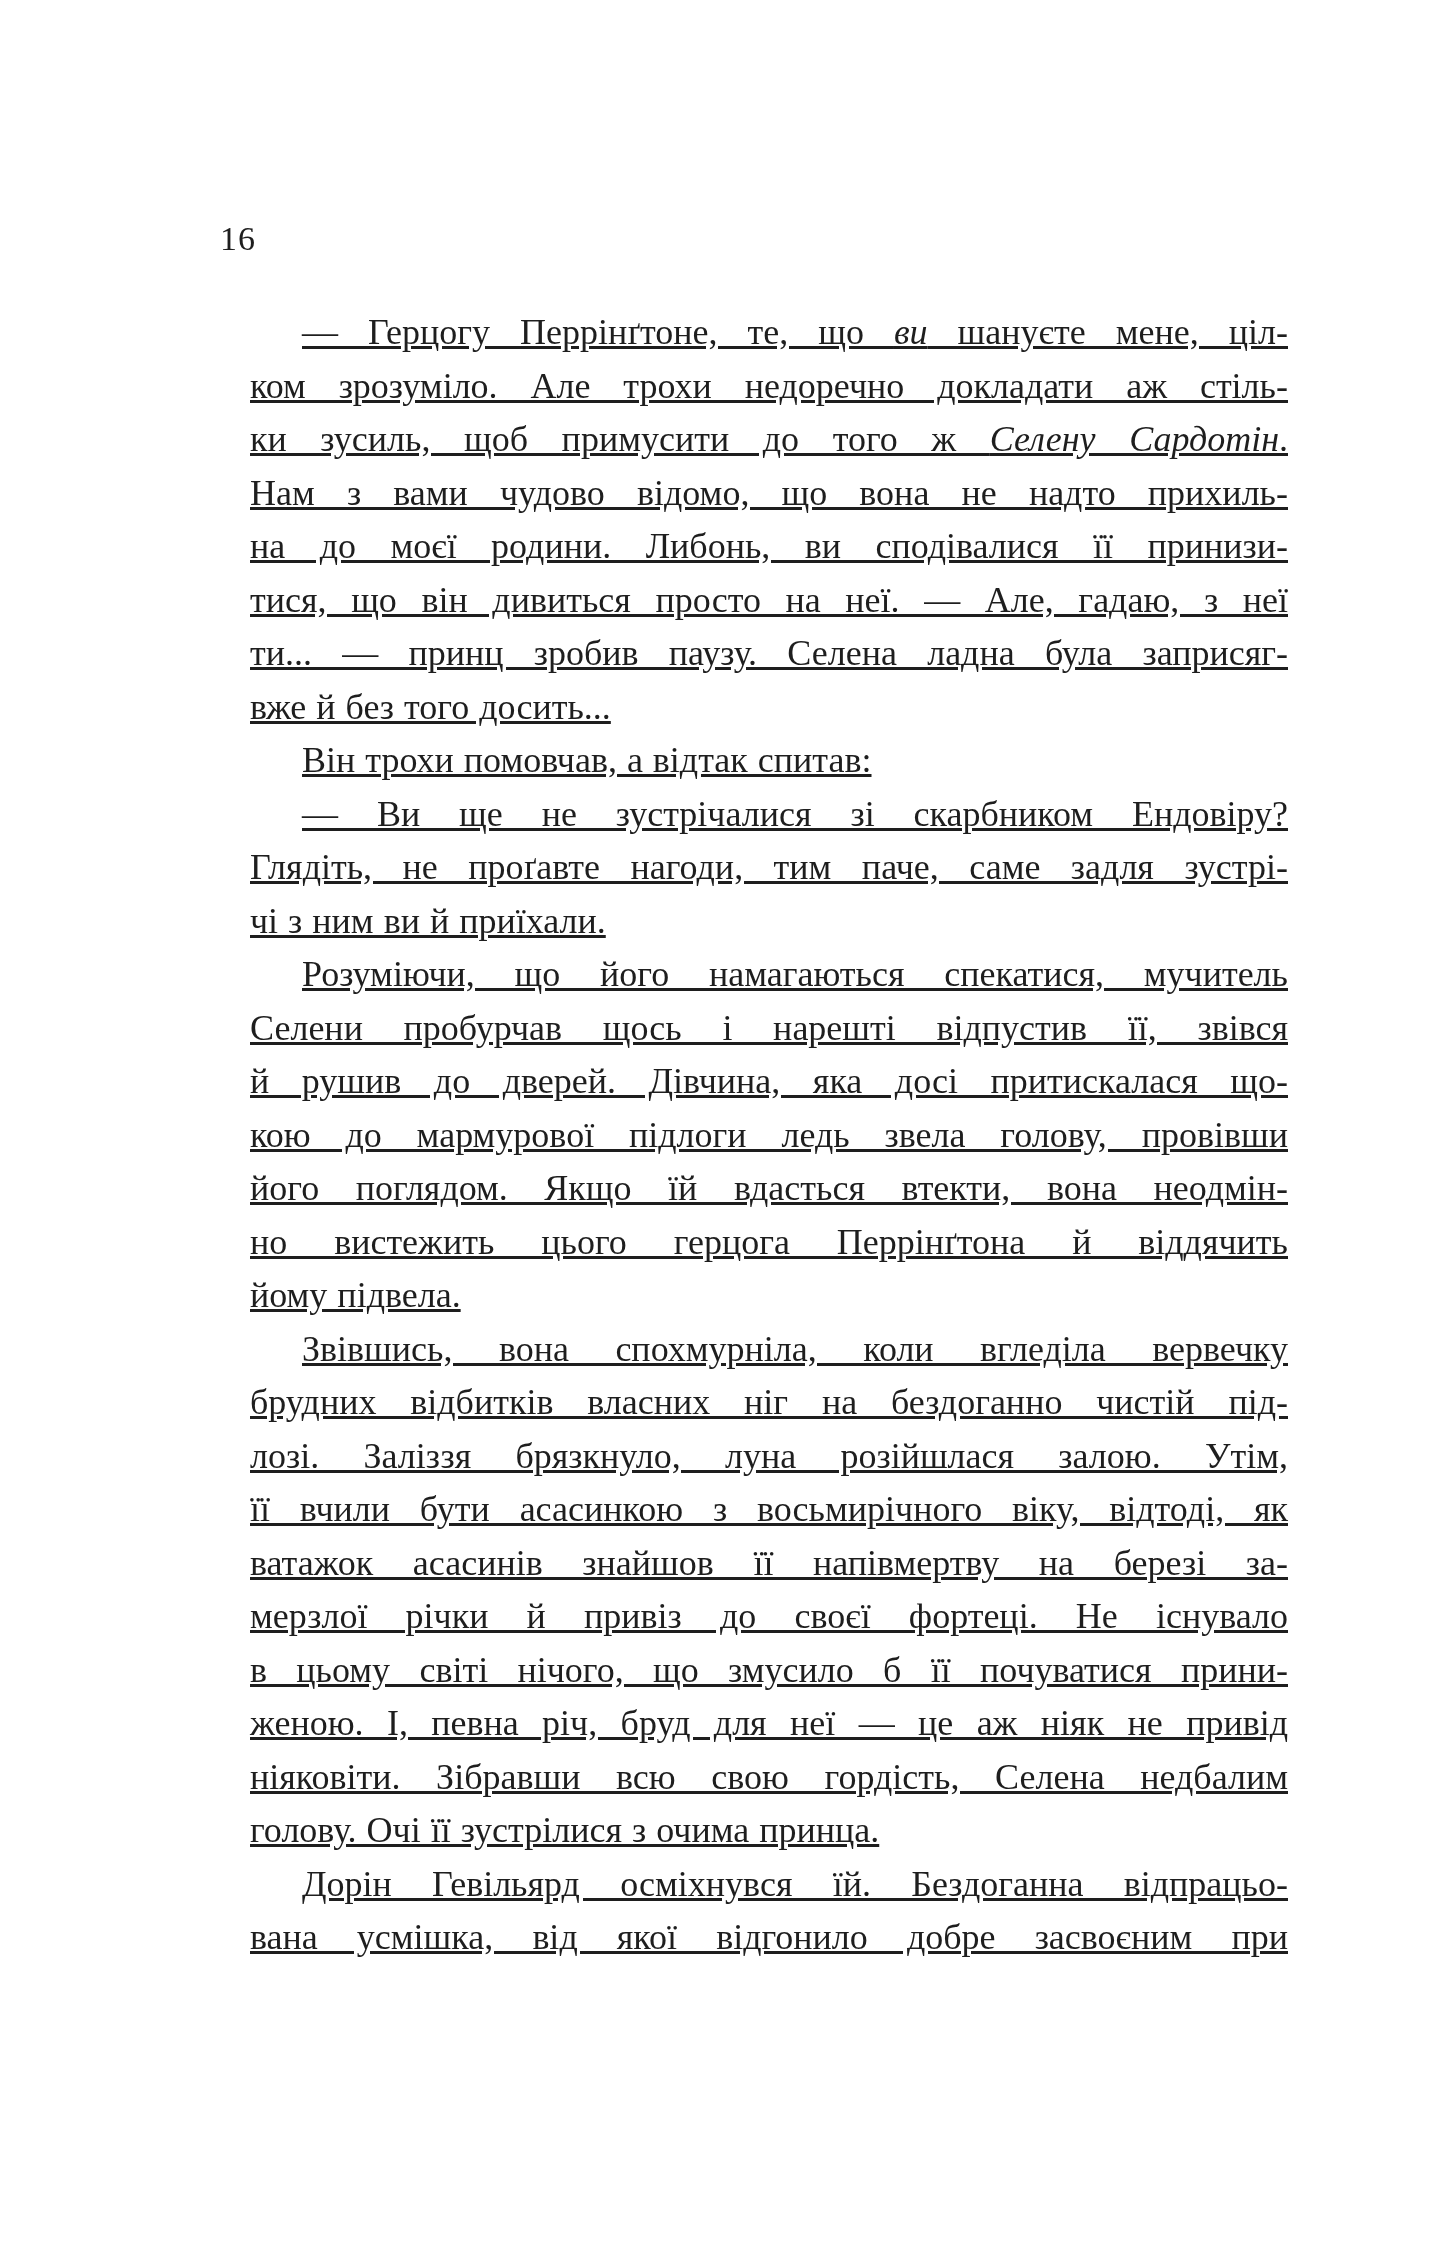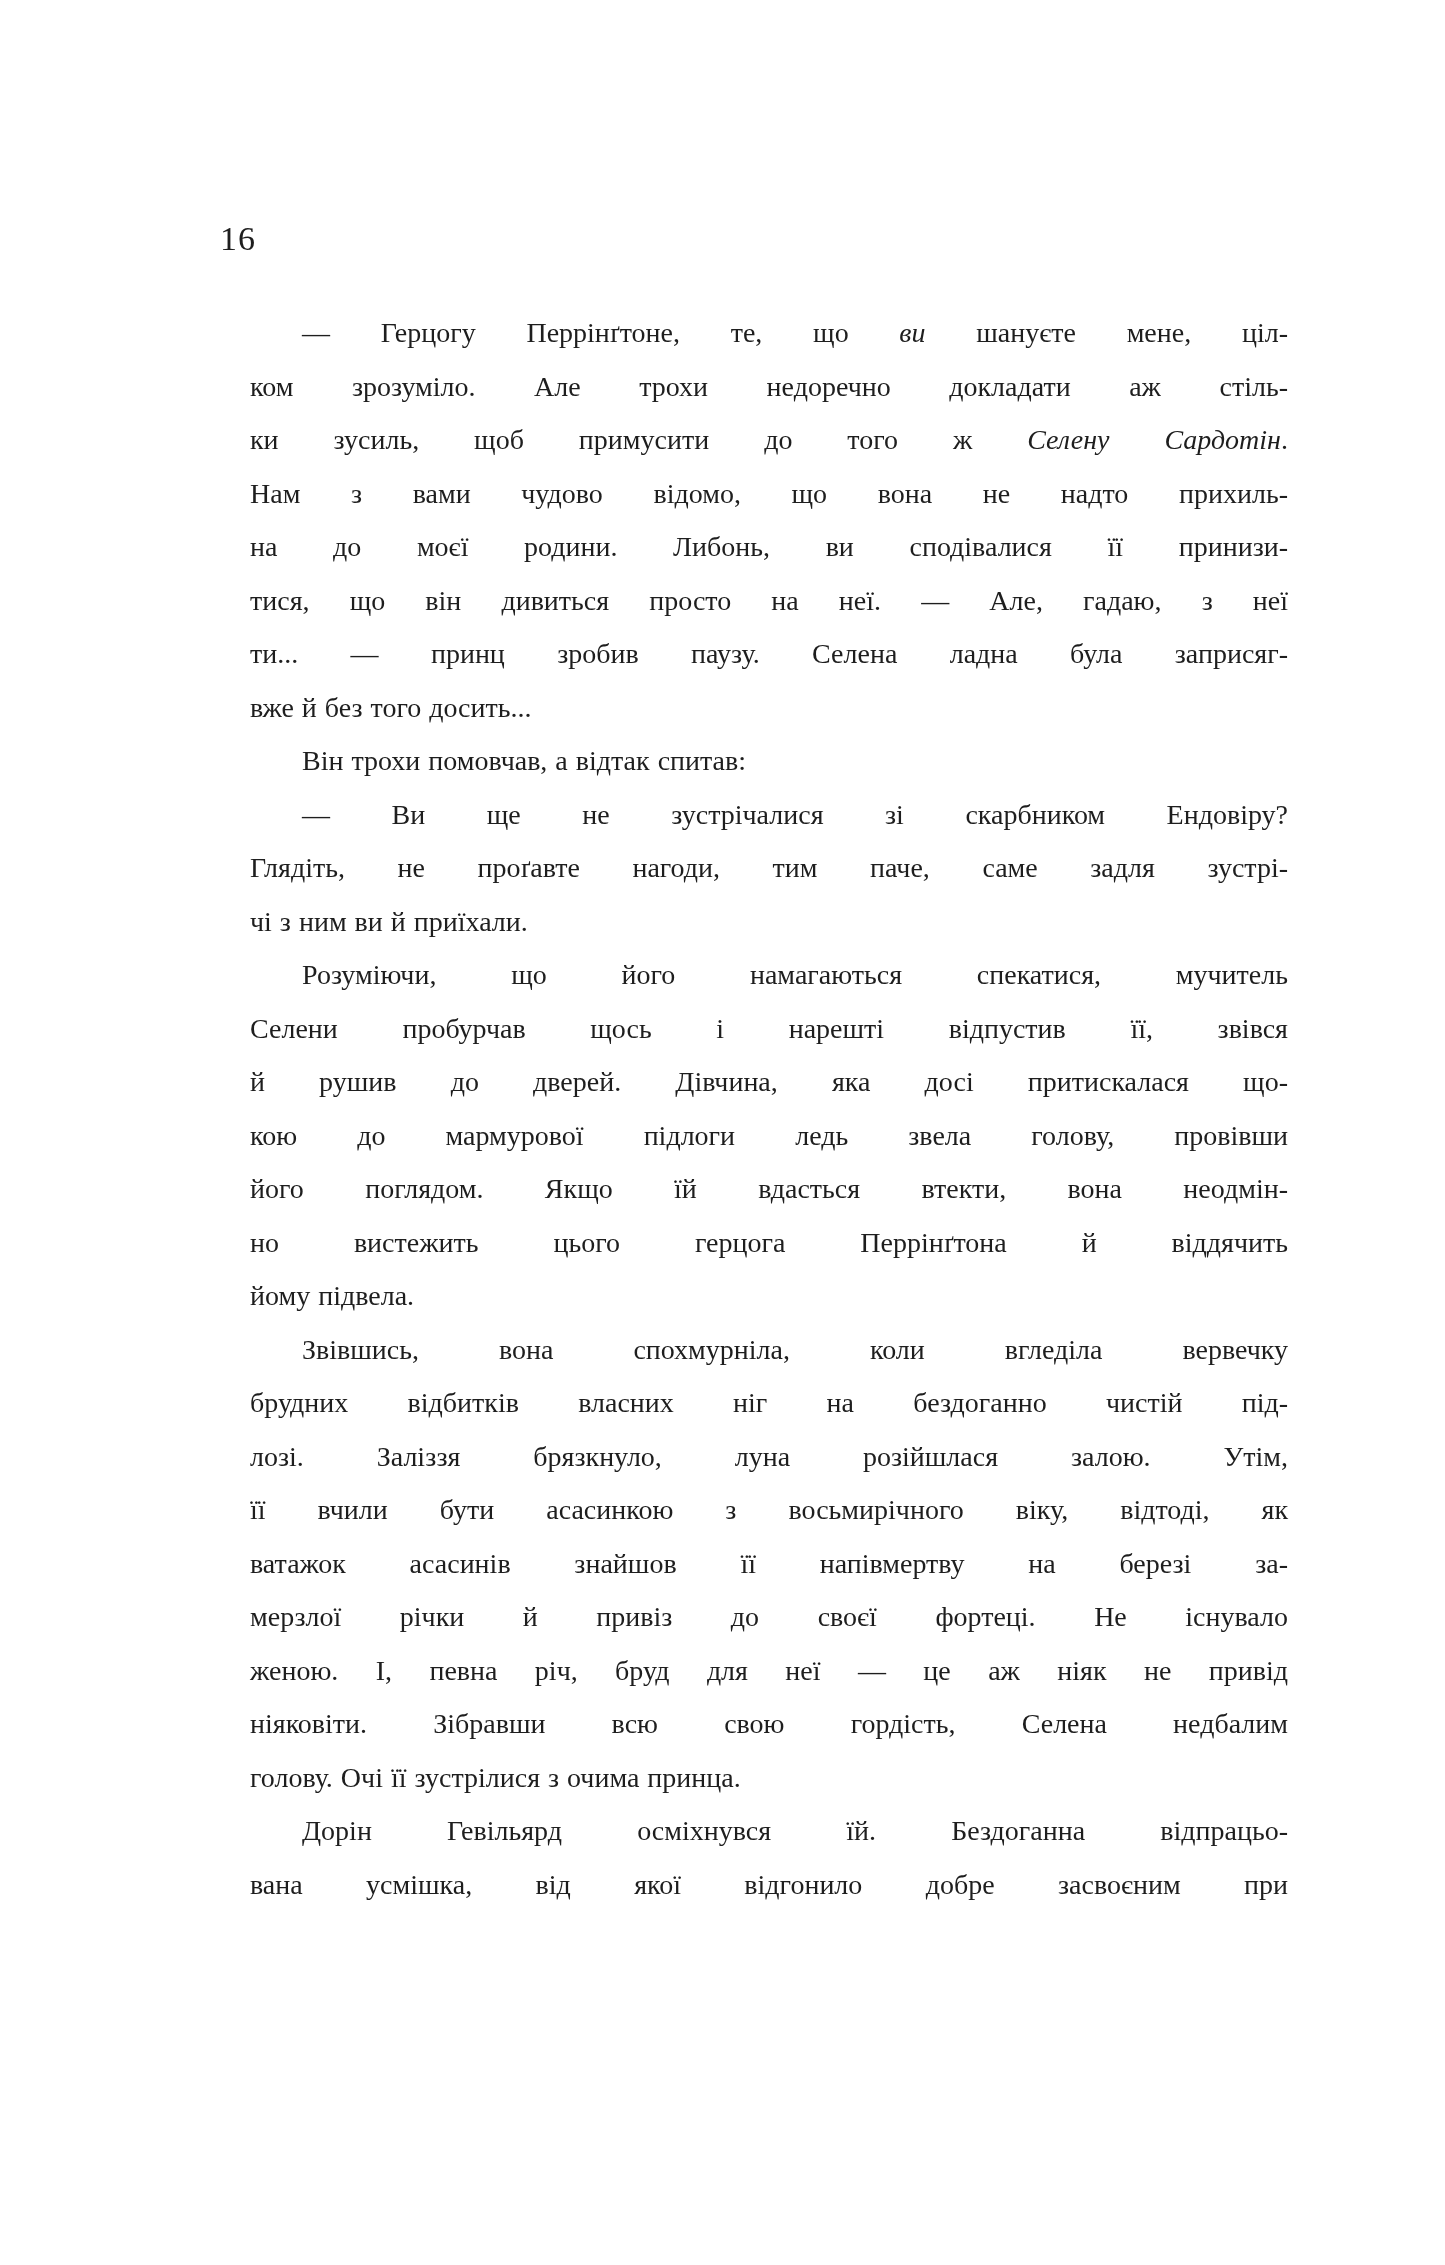--- a/index.html
+++ b/index.html
@@ -34,26 +34,27 @@
     position: absolute;
     top: 306px;
     left: 250px;
     width: 1038px;
   }
   .paragraph {
     margin: 0;
     padding: 0;
   }
   .line {
-    font-size: 28px;
+    font-size: 36px;
     line-height: 53.5px;
     white-space: normal;
     text-align: justify;
     text-align-last: justify;
     word-spacing: 1px;
+    text-decoration: underline;
   }
   .line.nojust {
     text-align: center;
     text-align-last: left;
   }
   .line.indent {
     padding-left: 52px;
   }
   .it {
     font-style: italic;
@@ -93,20 +94,21 @@
         <div class="line"><span>но вистежить цього герцога Перрінґтона й віддячить</span></div>
         <div class="line nojust"><span>йому підвела.</span></div>
       </div>
       <div class="paragraph">
         <div class="line indent"><span>Звівшись, вона спохмурніла, коли вгледіла вервечку</span></div>
         <div class="line"><span>брудних відбитків власних ніг на бездоганно чистій під-</span></div>
         <div class="line"><span>лозі. Заліззя брязкнуло, луна розійшлася залою. Утім,</span></div>
         <div class="line"><span>її вчили бути асасинкою з восьмирічного віку, відтоді, як</span></div>
         <div class="line"><span>ватажок асасинів знайшов її напівмертву на березі за-</span></div>
         <div class="line"><span>мерзлої річки й привіз до своєї фортеці. Не існувало</span></div>
+        <div class="line"><span>в цьому світі нічого, що змусило б її почуватися прини-</span></div>
         <div class="line"><span>женою. І, певна річ, бруд для неї — це аж ніяк не привід</span></div>
         <div class="line"><span>ніяковіти. Зібравши всю свою гордість, Селена недбалим</span></div>
         <div class="line nojust"><span>голову. Очі її зустрілися з очима принца.</span></div>
       </div>
       <div class="paragraph">
         <div class="line indent"><span>Дорін Гевільярд осміхнувся їй. Бездоганна відпрацьо-</span></div>
         <div class="line"><span>вана усмішка, від якої відгонило добре засвоєним при</span></div>
       </div>
     </main>
 </div>

